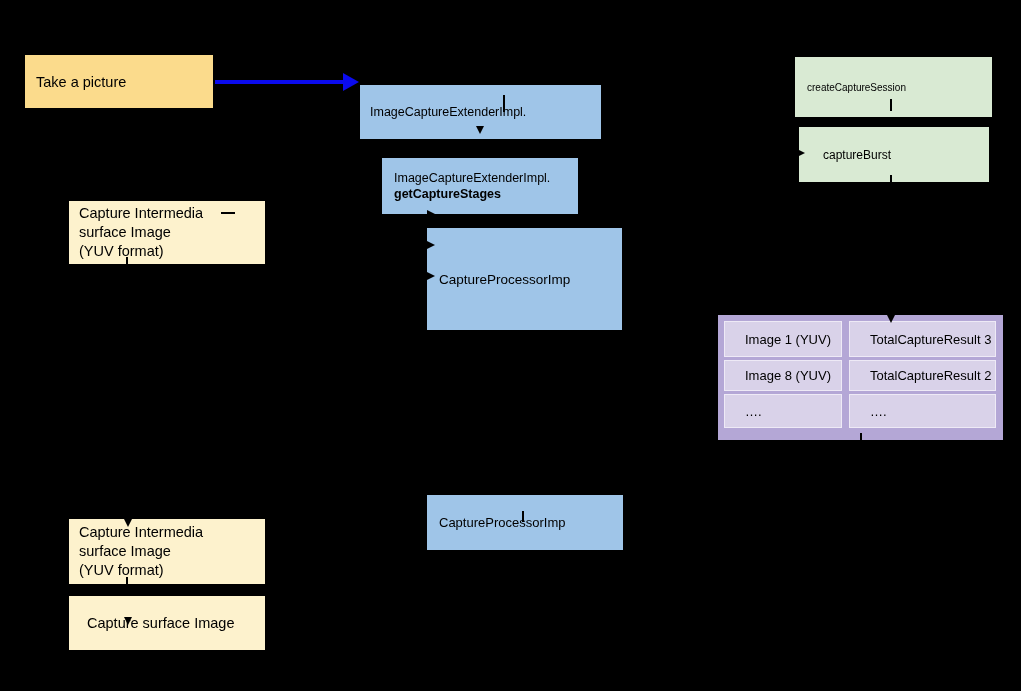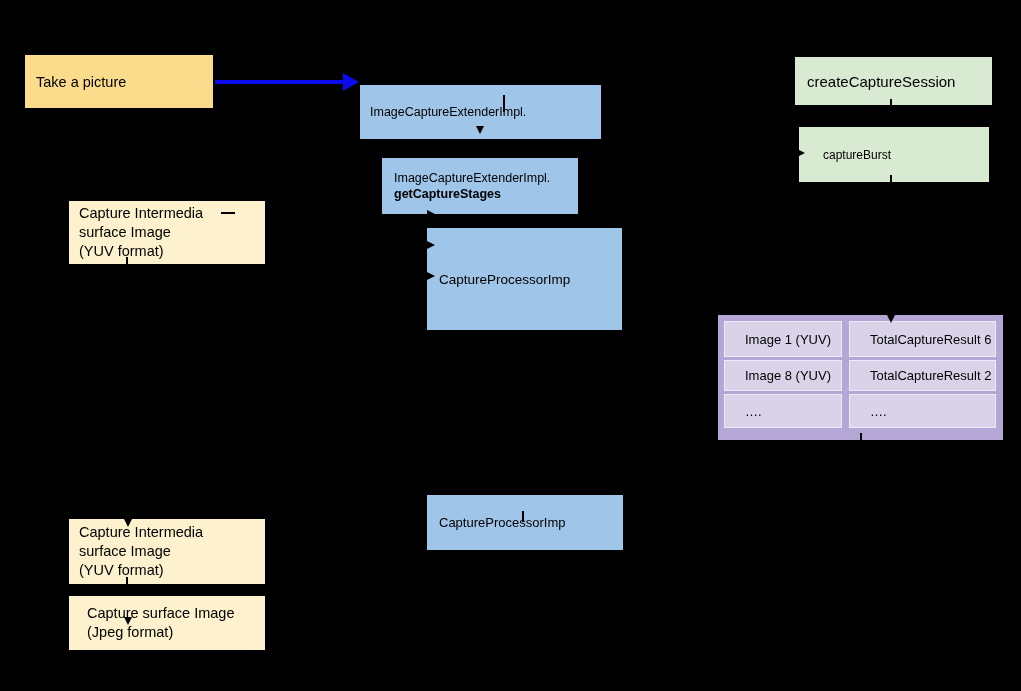--- a/index.html
+++ b/index.html
@@ -14,21 +14,21 @@
   .cream{background:#fdf2cd;margin-left:38px;}
   .node .ln{display:block;}
   .b{font-weight:bold;}
 
   
   #take-picture{left:25px;top:55px;width:188px;height:53px;padding-left:11px;font-size:14.5px;}
   #get-capture-processor{left:360px;top:53px;width:241px;height:54px;padding-left:10px;font-size:12.5px;line-height:16.5px;}
   #get-capture-stages{left:382px;top:126px;width:196px;height:56px;padding-left:12px;font-size:12.5px;line-height:16.5px;}
   #capture-intermedia-top{left:31px;top:201px;width:196px;height:63px;padding-left:10px;font-size:14.5px;line-height:19px;}
   #capture-processor-imp{left:427px;top:196px;width:195px;height:102px;padding-left:12px;font-size:13.5px;}
-  #create-capture-session{left:795px;top:57px;width:197px;height:48px;padding-left:12px;font-size:15px;}
+  #create-capture-session{left:795px;top:57px;width:197px;height:60px;padding-left:12px;font-size:10px;}
   #capture-burst{left:799px;top:127px;width:190px;height:55px;padding-left:24px;font-size:12px;}
   #process-box{left:427px;top:463px;width:196px;height:55px;padding-left:12px;font-size:13px;line-height:17px;}
   #capture-intermedia-bottom{left:31px;top:519px;width:196px;height:65px;padding-left:10px;font-size:14.5px;line-height:19px;}
   #capture-surface-jpeg{left:31px;top:596px;width:196px;height:54px;padding-left:18px;font-size:14.5px;line-height:19px;}
 
   
   #flow-arrow-shaft{position:absolute;left:215px;top:80px;width:130px;height:4px;background:#0b0bee;}
   #flow-arrow-head{position:absolute;left:343px;top:73px;width:0;height:0;
     border-top:9px solid transparent;border-bottom:9px solid transparent;border-left:16px solid #0b0bee;}
 
@@ -81,21 +81,21 @@
 
   <div class="node green" id="capture-burst">
     <span class="ln">captureBurst</span>
   </div>
 
   <div id="results-table">
     <div class="cell">
         <span>Image 1 (YUV)</span>
       </div>
     <div class="cell">
-        <span>TotalCaptureResult 6</span>
+        <span>TotalCaptureResult 3</span>
       </div>
     <div class="cell">
         <span>Image 8 (YUV)</span>
       </div>
     <div class="cell">
         <span>TotalCaptureResult 2</span>
       </div>
     <div class="cell">
         <span>….</span>
       </div>
@@ -109,21 +109,20 @@
   </div>
 
   <div class="node cream" id="capture-intermedia-bottom">
     <span class="ln">Capture Intermedia</span>
     <span class="ln">surface Image</span>
     <span class="ln">(YUV format)</span>
   </div>
 
   <div class="node cream" id="capture-surface-jpeg">
     <span class="ln">Capture surface Image</span>
-    <span class="ln">(Jpeg format)</span>
   </div>
 
   <div class="stub-v" style="left:503px;top:95px;height:17px;"></div>
   <div class="ah-down" style="left:476px;top:126px;"></div>
   <div class="stub-h" style="left:570px;top:152px;width:20px;"></div>
   <div class="ah-right" style="left:797px;top:149px;"></div>
   <div class="stub-v" style="left:890px;top:99px;height:12px;"></div>
   <div class="stub-v" style="left:890px;top:175px;height:12px;"></div>
   <div class="ah-down" style="left:887px;top:315px;"></div>
   <div class="stub-v" style="left:860px;top:433px;height:10px;"></div>

